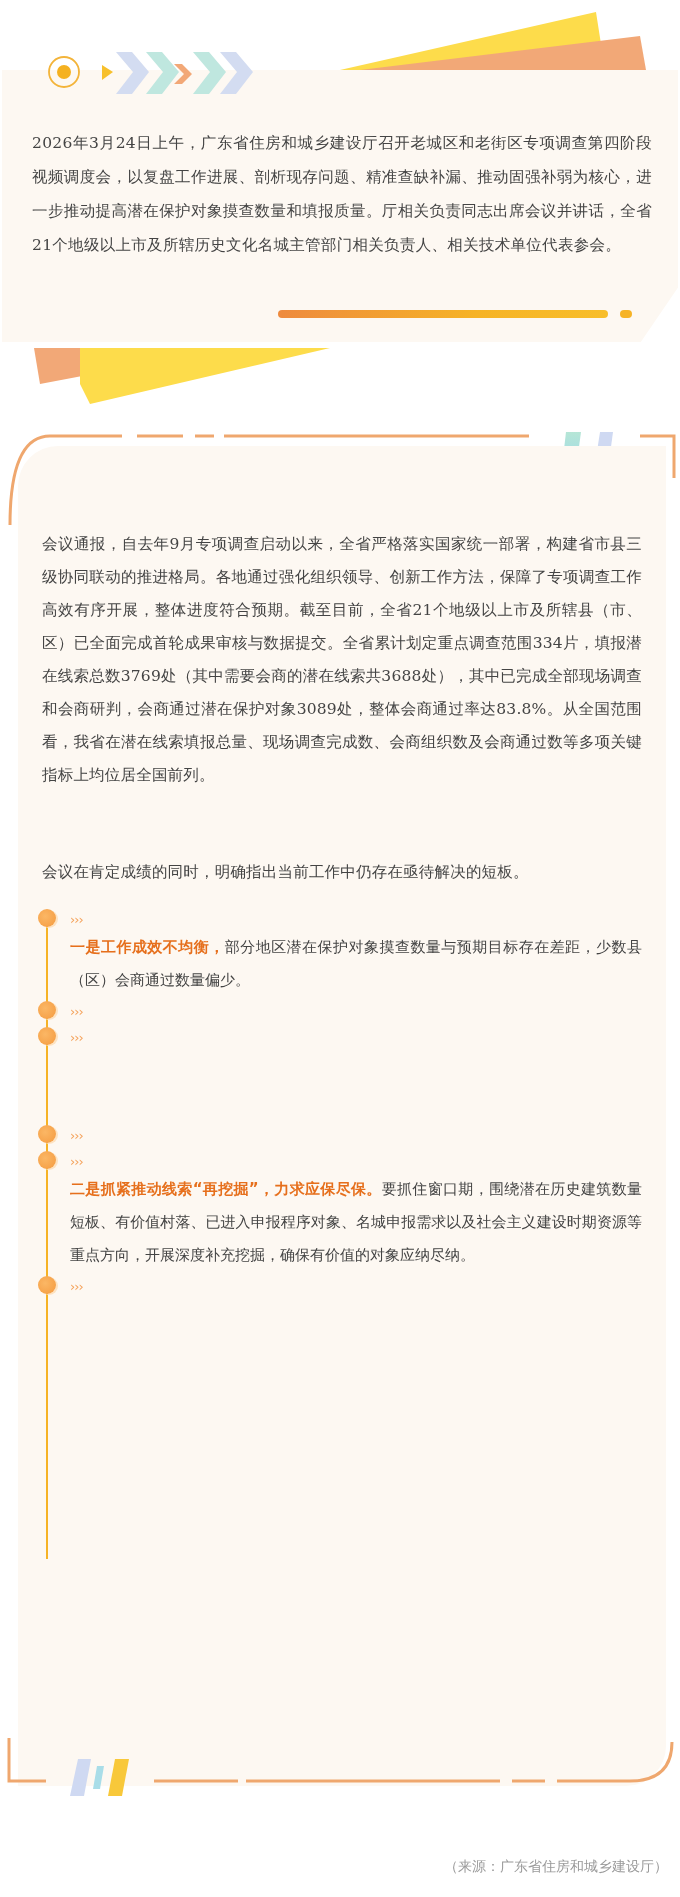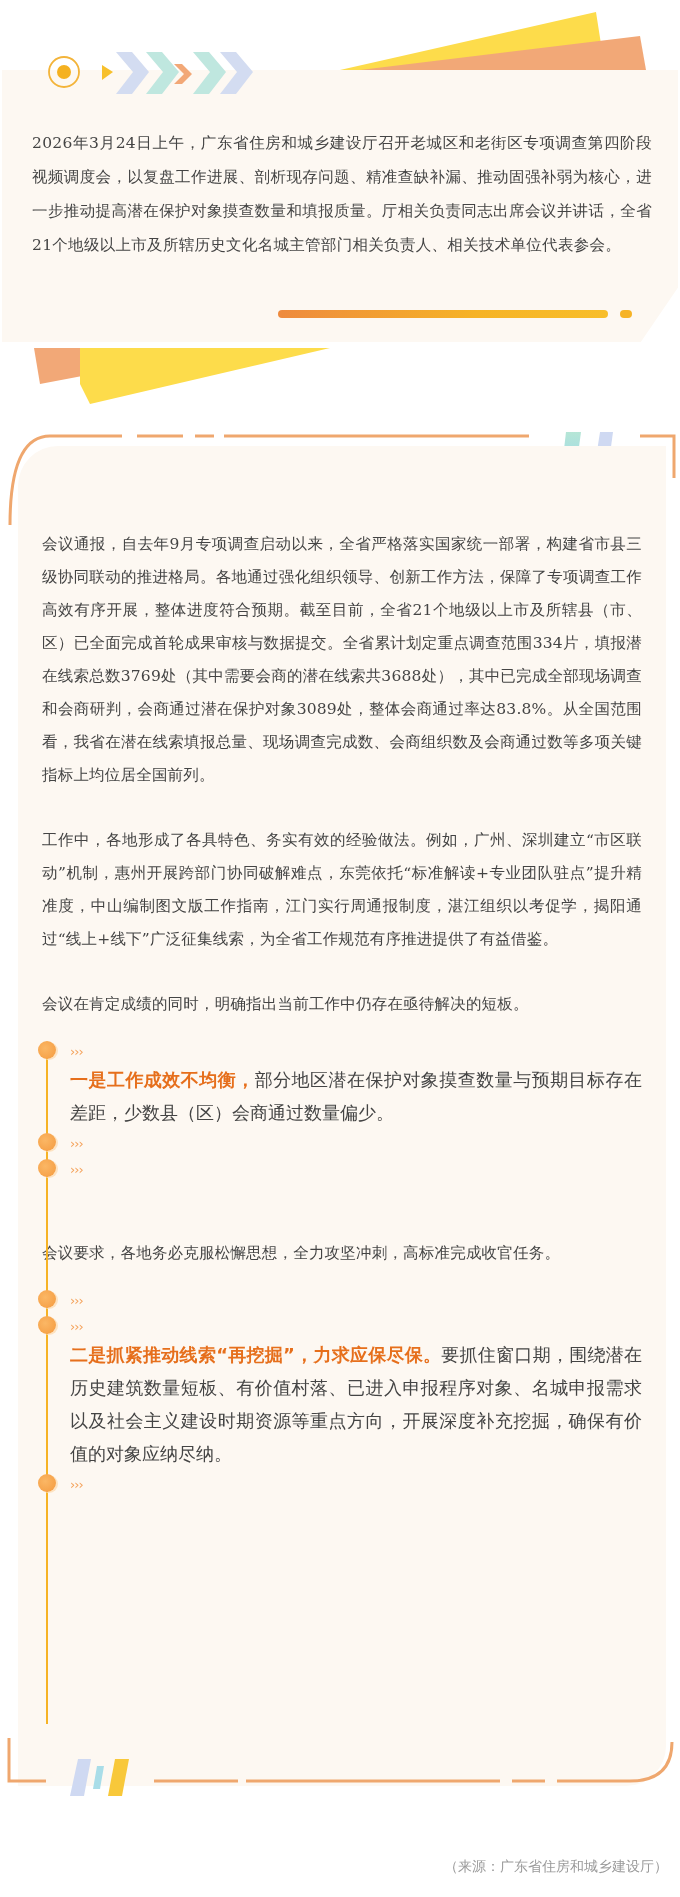--- a/index.html
+++ b/index.html
@@ -42,21 +42,21 @@
   .timeline { position: relative; padding-left: 28px; }
   .timeline-line { position: absolute; left: 4px; top: 12px; width: 2px; background: #f6b326; }
   .tl-item { position: relative; margin-bottom: 6px; }
   .tl-dot {
     position: absolute; left: -32px; top: -2px; width: 18px; height: 18px; border-radius: 50%;
     background: radial-gradient(circle at 40% 40%, #fbb765, #f49a3f);
     box-shadow: 2px 1px 0 #fde3c2;
   }
   .tl-arrows { font-size: 13px; color: #f4a25a; line-height: 18px; letter-spacing: -1px; height: 20px; }
   .tl-text {
-    font-size: 18px; line-height: 33px; color: #444; text-align: justify;
+    font-size: 15px; line-height: 33px; color: #444; text-align: justify;
     font-family: "DejaVu Serif", "Liberation Serif", serif;
   }
   .tl-lead { color: #e66f1c; font-weight: bold; font-family: "DejaVu Sans", "Liberation Sans", sans-serif; }
 
   .source {
     position: absolute; right: 12px; top: 1858px;
     font-size: 14px; color: #9a9a9a;
     font-family: "DejaVu Sans", "Liberation Sans", sans-serif;
     text-align: right;
   }
@@ -130,21 +130,20 @@
   <g>
     <path d="M78,29 L91,29 L84,66 L70,66 Z" fill="#cfd9f2"></path>
     <path d="M97,36 L104,36 L100,59 L93,59 Z" fill="#a9dde8"></path>
     <path d="M115,29 L129,29 L122,66 L108,66 Z" fill="#f8c83a"></path>
   </g>
 </svg>
 
 <div class="main-content">
   <p class="para">会议通报，自去年9月专项调查启动以来，全省严格落实国家统一部署，构建省市县三级协同联动的推进格局。各地通过强化组织领导、创新工作方法，保障了专项调查工作高效有序开展，整体进度符合预期。截至目前，全省21个地级以上市及所辖县（市、区）已全面完成首轮成果审核与数据提交。全省累计划定重点调查范围334片，填报潜在线索总数3769处（其中需要会商的潜在线索共3688处），其中已完成全部现场调查和会商研判，会商通过潜在保护对象3089处，整体会商通过率达83.8%。从全国范围看，我省在潜在线索填报总量、现场调查完成数、会商组织数及会商通过数等多项关键指标上均位居全国前列。</p>
   <div class="gap-lg"></div>
-  <p class="para">工作中，各地形成了各具特色、务实有效的经验做法。例如，广州、深圳建立“市区联动”机制，惠州开展跨部门协同破解难点，东莞依托“标准解读+专业团队驻点”提升精准度，中山编制图文版工作指南，江门实行周通报制度，湛江组织以考促学，揭阳通过“线上+线下”广泛征集线索，为全省工作规范有序推进提供了有益借鉴。</p>
   <div class="gap-lg"></div>
   <p class="para">会议在肯定成绩的同时，明确指出当前工作中仍存在亟待解决的短板。</p>
   <div class="gap-md"></div>
 
   <div class="timeline">
     <div class="timeline-line" style="height:245px"></div>
     <div class="tl-item">
       <span class="tl-dot"></span>
       <div class="tl-arrows">›››</div>
       <p class="tl-text"><span class="tl-lead">一是工作成效不均衡，</span><span>部分地区潜在保护对象摸查数量与预期目标存在差距，少数县（区）会商通过数量偏少。</span></p>
@@ -153,21 +152,20 @@
       <span class="tl-dot"></span>
       <div class="tl-arrows">›››</div>
     </div>
     <div class="tl-item">
       <span class="tl-dot"></span>
       <div class="tl-arrows">›››</div>
     </div>
   </div>
 
   <div style="height:50px"></div>
-  <p class="para">会议要求，各地务必克服松懈思想，全力攻坚冲刺，高标准完成收官任务。</p>
   <div class="gap-md"></div>
 
   <div class="timeline">
     <div class="timeline-line" style="height:420px"></div>
     <div class="tl-item">
       <span class="tl-dot"></span>
       <div class="tl-arrows">›››</div>
     </div>
     <div class="tl-item">
       <span class="tl-dot"></span>

